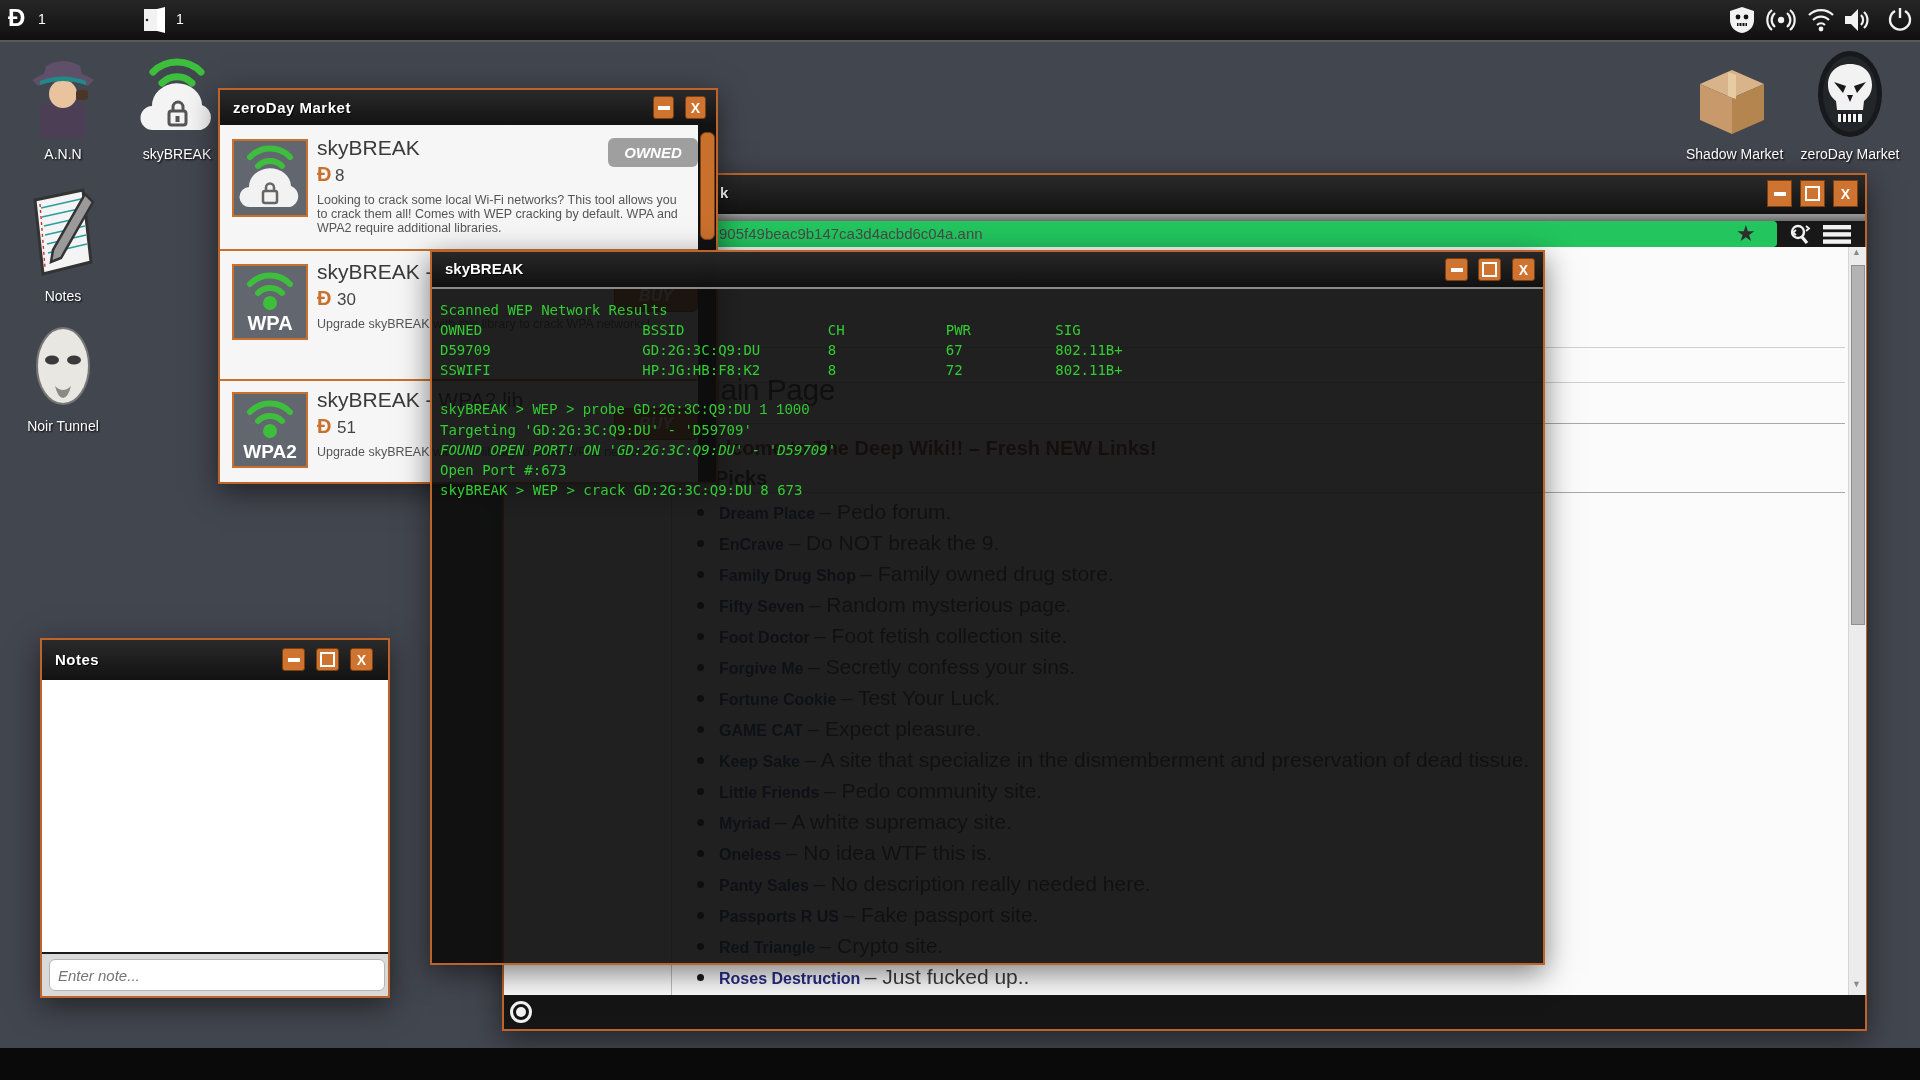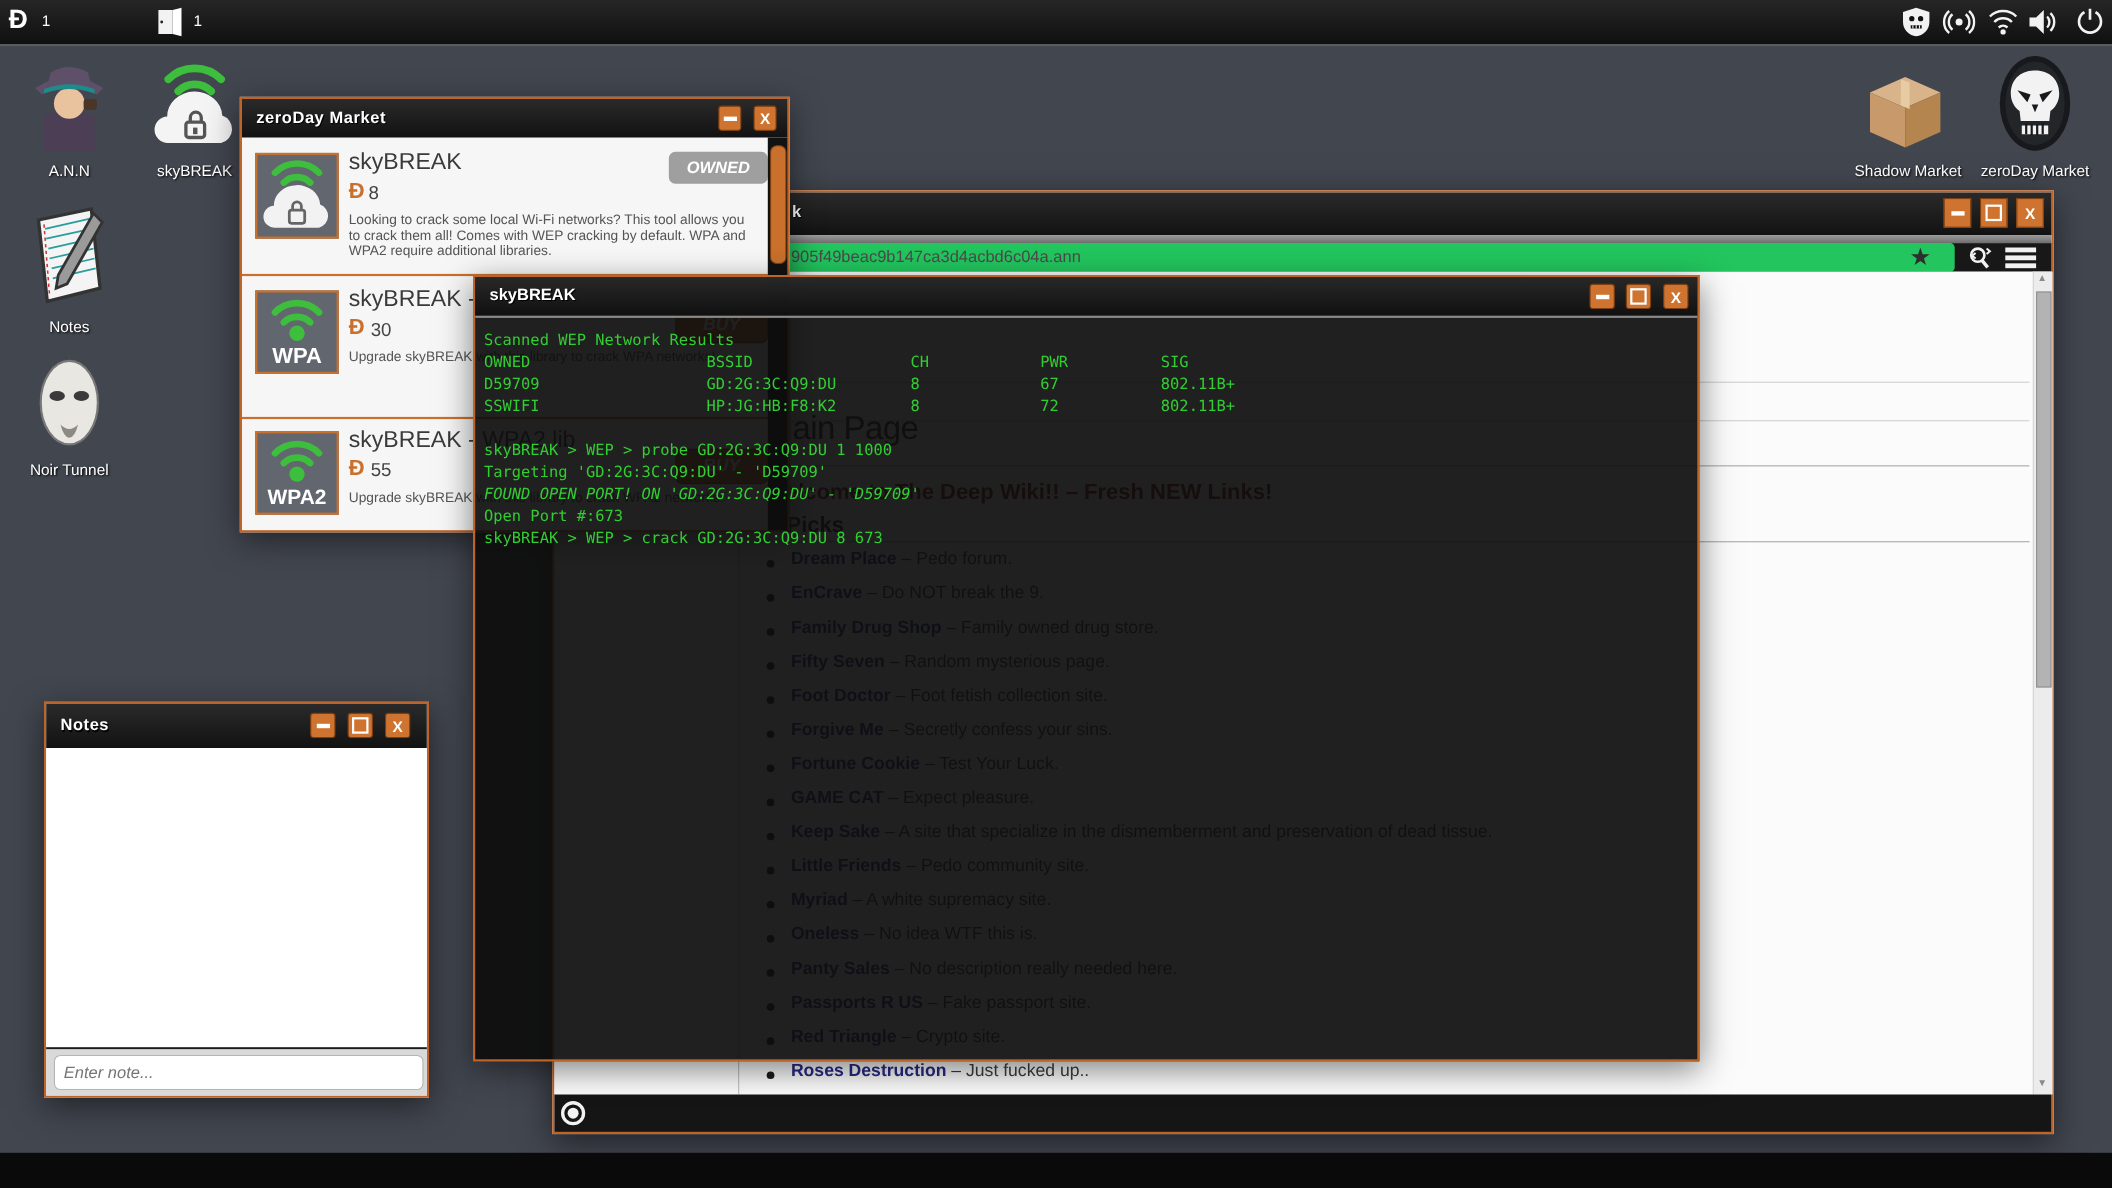--- a/index.html
+++ b/index.html
@@ -26,21 +26,21 @@
   .mkt-desc{font-size:12.5px;color:#555;line-height:14px;}
   .price-sym{color:#c8702c;font-weight:bold;font-size:20px;}
   .price-num{color:#444;font-size:17px;}
   .wifi-tile{position:absolute;background:#62666e;border:2px solid #c8702c;box-sizing:border-box;}
   
   #terminal{background:rgba(13,13,13,0.92);}
   .tline{position:absolute;left:8px;white-space:pre;color:#32cd32;
      font-family:"DejaVu Sans Mono",monospace;font-size:14px;line-height:20px;}
   
   .wiki-link{color:#262a86;font-weight:bold;font-size:16px;}
-  .wiki-desc{color:#3c3c3c;font-size:16px;}
+  .wiki-desc{color:#3c3c3c;font-size:21px;}
   .bullet{position:absolute;width:7px;height:7px;border-radius:50%;background:#1c1c1c;}
   .hr{position:absolute;height:1px;background:#a8a8a8;}
   .hrf{position:absolute;height:1px;background:#cfcfcf;}
   .listrow{position:absolute;left:215px;white-space:nowrap;}
 </style>
 </head>
 <body>
 
 <div id="taskbar">
   <span class="abs" style="left:8px;top:4px;font-size:24px;font-weight:bold;">Đ</span>
@@ -312,21 +312,21 @@
     <span class="wifi-tile" style="left:12px;top:11px;width:76px;height:76px;">
       <svg width="72" height="72" viewBox="0 0 72 72">
           <path d="M16 18 a28 28 0 0 1 40 0" stroke="#3dbf3d" stroke-width="6" fill="none" stroke-linecap="round"></path>
           <path d="M24 27 a17 17 0 0 1 24 0" stroke="#3dbf3d" stroke-width="6" fill="none" stroke-linecap="round"></path>
           <circle cx="36" cy="37" r="7" fill="#3dbf3d"></circle>
           <text x="36" y="64" text-anchor="middle" font-family="Liberation Sans,sans-serif" font-size="19" font-weight="bold" fill="#fff">WPA2</text>
         </svg>
     </span>
     <span class="abs mkt-item-title" style="left:97px;top:7px;">skyBREAK - WPA2 lib</span>
     <span class="abs price-sym" style="left:97px;top:34px;">Đ</span>
-    <span class="abs price-num" style="left:117px;top:37px;">55</span>
+    <span class="abs price-num" style="left:117px;top:37px;">51</span>
     <div class="ob" style="left:394px;top:27px;width:84px;height:32px;border-radius:6px;font-style:italic;font-size:16px;">BUY</div>
     <div class="abs mkt-desc" style="left:97px;top:64px;width:372px;">Upgrade skyBREAK with this library to crack WPA2 networks!</div>
   </div>
 
   <div class="abs" style="left:478px;top:35px;width:18px;height:357px;background:#121212;">
     <div class="abs" style="left:2px;top:7px;width:13px;height:106px;background:#c8702c;border:1px solid #7e3f10;border-radius:6px;"></div>
   </div>
 </div>
 
 <div class="win" id="terminal" style="left:430px;top:250px;width:1115px;height:715px;">
@@ -339,21 +339,21 @@
         <span class="maxbox"></span>
       </div>
     <div class="ob" style="left:1080px;top:6px;width:23px;height:23px;border-radius:3px;">X</div>
   </div>
   <div>
     <div class="tline" style="top:48px;">Scanned WEP Network Results</div>
     <div class="tline" style="top:68px;">OWNED                   BSSID                 CH            PWR          SIG</div>
     <div class="tline" style="top:88px;">D59709                  GD:2G:3C:Q9:DU        8             67           802.11B+</div>
     <div class="tline" style="top:108px;">SSWIFI                  HP:JG:HB:F8:K2        8             72           802.11B+</div>
     <div class="tline" style="top:128px;"></div>
-    <div class="tline" style="top:148px;">skyBREAK &gt; WEP &gt; probe GD:2G:3C:Q9:DU 1 1000</div>
+    <div class="tline" style="top:148px;font-family:Liberation Mono, monospace;">skyBREAK &gt; WEP &gt; probe GD:2G:3C:Q9:DU 1 1000</div>
     <div class="tline" style="top:168px;">Targeting 'GD:2G:3C:Q9:DU' - 'D59709'</div>
     <div class="tline" style="top:188px;font-style:italic;">FOUND OPEN PORT! ON 'GD:2G:3C:Q9:DU' - 'D59709'</div>
     <div class="tline" style="top:208px;">Open Port #:673</div>
     <div class="tline" style="top:228px;">skyBREAK &gt; WEP &gt; crack GD:2G:3C:Q9:DU 8 673</div>
   </div>
 </div>
 
 <div class="win" id="notes" style="left:40px;top:638px;width:350px;height:360px;background:#fff;">
   <div class="tbar" style="height:40px;">
     <span class="ttl" style="top:11px;">Notes</span>

